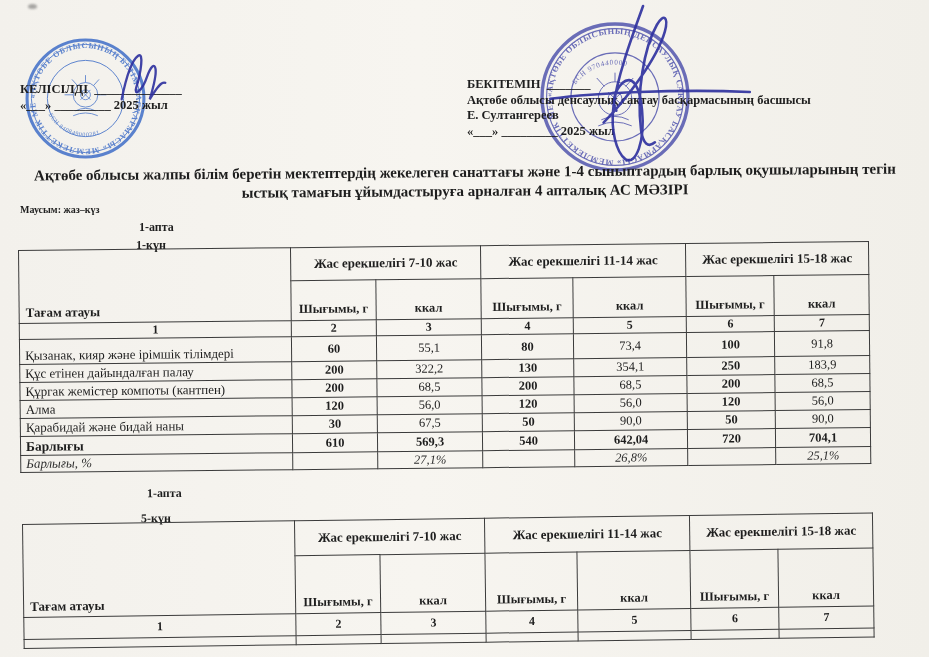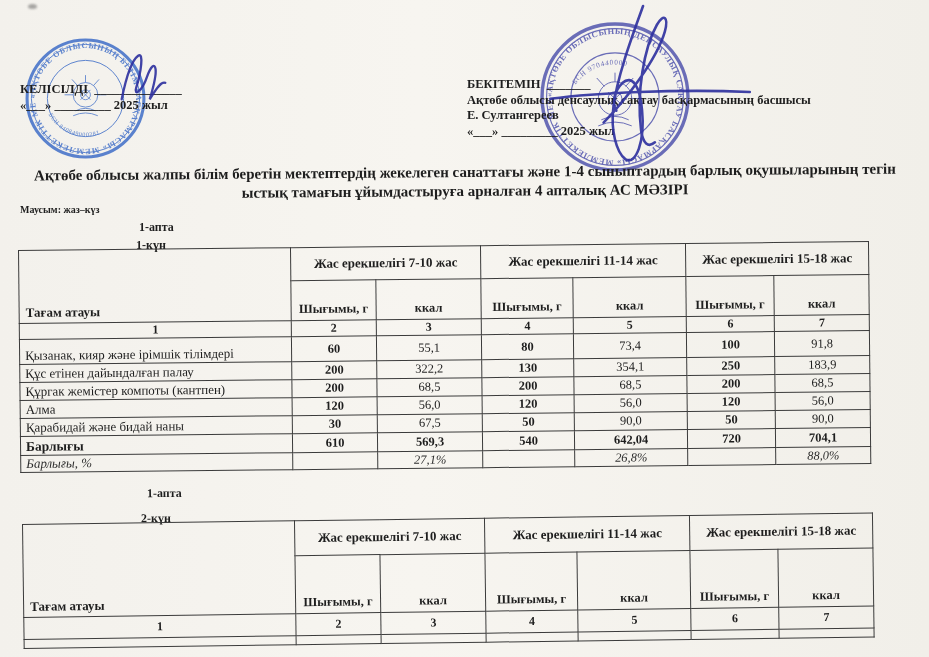--- a/index.html
+++ b/index.html
@@ -122,21 +122,21 @@
     <div>Ақтөбе облысы денсаулық сақтау басқармасының басшысы</div>
     <div>Е. Султангереев</div>
     <div>«___» _________ 2025 жыл</div>
   </div>
 
   <div class="title">Ақтөбе облысы  жалпы білім беретін мектептердің жекелеген санаттағы  және 1-4 сыныптардың барлық оқушыларының тегін ыстық тамағын ұйымдастыруға арналған 4 апталық АС МӘЗІРІ</div>
   <div class="season">Маусым: жаз–күз</div>
   <div class="marker" id="w1">1-апта</div>
   <div class="marker" id="d1">1-күн</div>
   <div class="marker" id="w2">1-апта</div>
-  <div class="marker" id="d2">2-күн</div>
+  <div class="marker" id="d2">5-күн</div>
 
   <div class="twrap twrap1">
   <table class="t1">
     <colgroup>
           <col style="width:272px">
           <col style="width:85px">
           <col style="width:105px">
           <col style="width:92px">
           <col style="width:113px">
           <col style="width:88px">
@@ -220,21 +220,21 @@
       <td class="g">720</td>
       <td class="k">704,1</td>
     </tr>
     <tr class="pct" style="height:17px">
       <td class="dish">Барлығы, %</td>
       <td></td>
       <td>27,1%</td>
       <td></td>
       <td>26,8%</td>
       <td></td>
-      <td>88,0%</td>
+      <td>25,1%</td>
     </tr>
   </tbody>
       </table>
   </div>
 
   <div class="twrap twrap2">
   <table class="t2">
     <colgroup>
           <col style="width:272px">
           <col style="width:85px">

